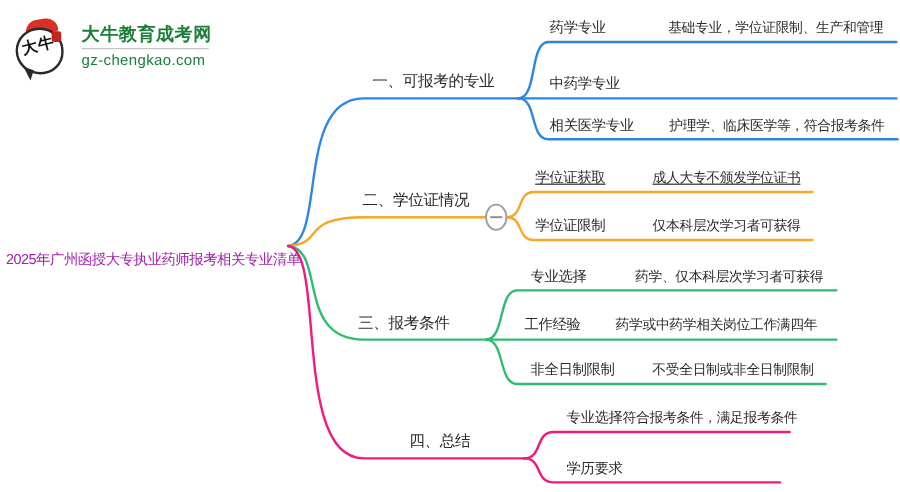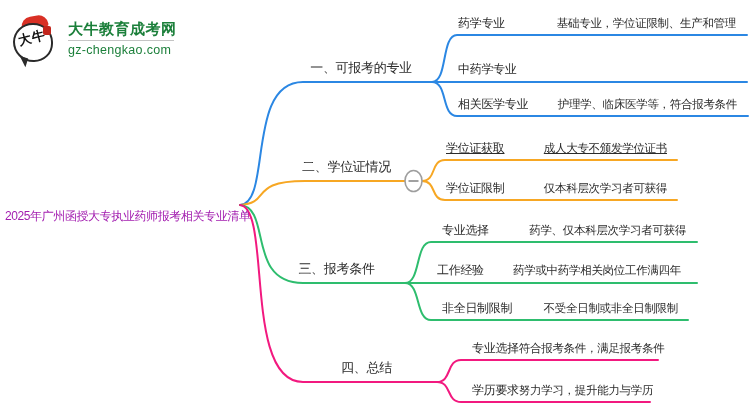--- a/index.html
+++ b/index.html
@@ -146,16 +146,15 @@
     <span class="lbl">非全日制限制</span>
     <span class="dsc">不受全日制或非全日制限制</span>
   </div>
 
   <div class="row r41">
     <span class="lbl">专业选择</span>
     <span class="dsc">符合报考条件，满足报考条件</span>
   </div>
   <div class="row r42">
     <span class="lbl">学历要求</span>
-    <span class="dsc">努力学习，提升能力与学历</span>
   </div>
 
 </div>
 
 </body></html>

